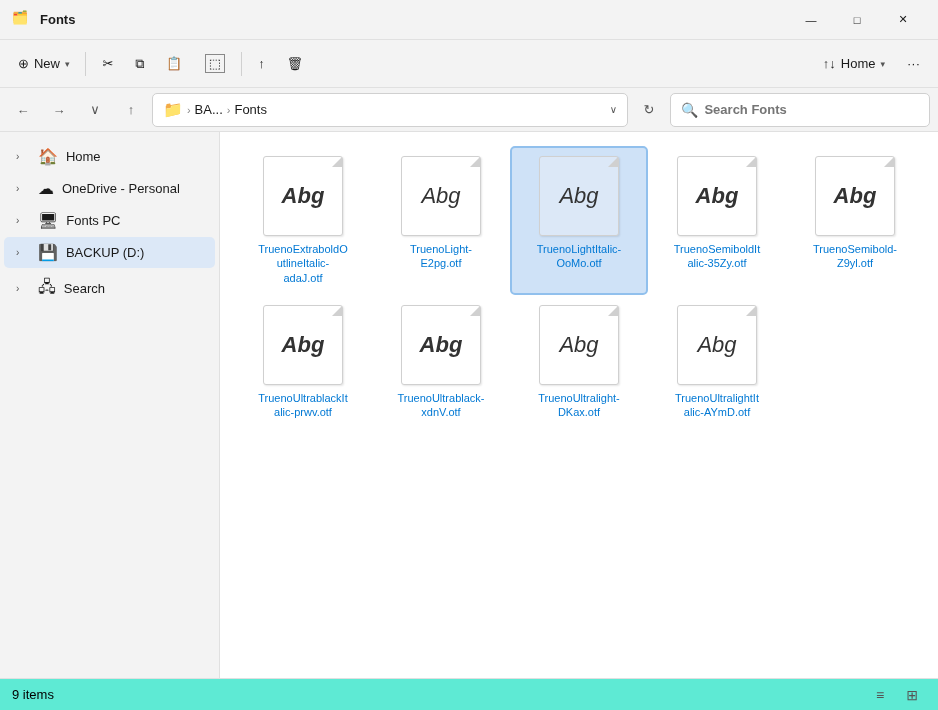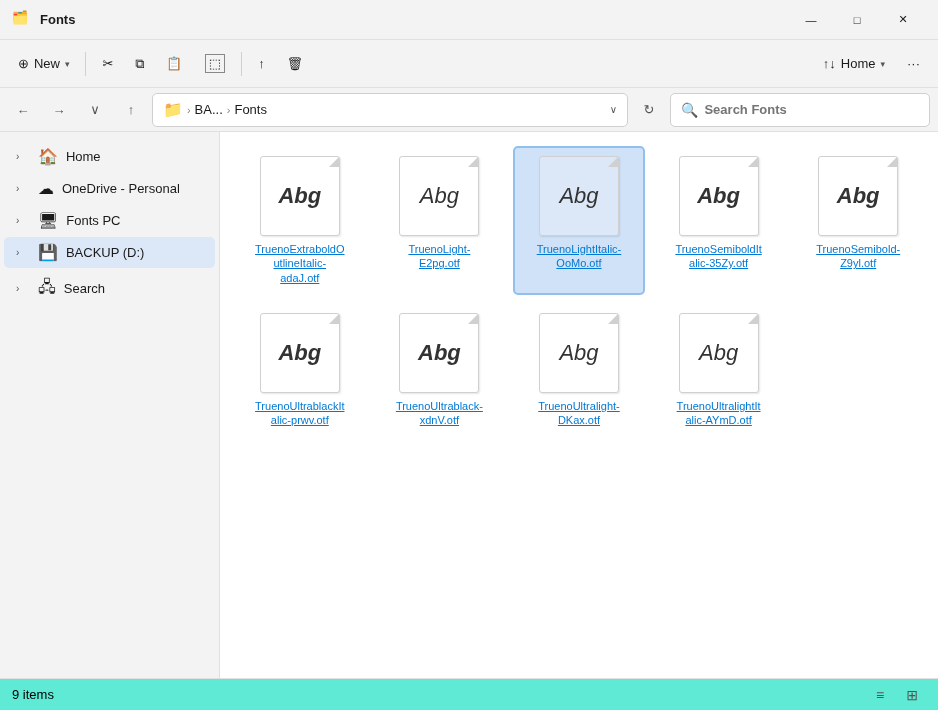--- a/index.html
+++ b/index.html
@@ -82,21 +82,20 @@
     .sidebar-item .expand { font-size: 10px; color: #555; width: 14px; }
     .sidebar-icon { font-size: 16px; }
 
     
     .content { flex: 1; background: white; overflow-y: auto; padding: 10px; }
 
     
     .file-grid {
       display: grid;
       grid-template-columns: repeat(5, 1fr);
-      gap: 8px;
       padding: 4px;
     }
     .file-item {
       display: flex; flex-direction: column; align-items: center;
       padding: 8px 4px; border-radius: 5px; cursor: pointer;
       border: 2px solid transparent;
     }
     .file-item.selected { background: #cfe2f7; border-color: #91c0ed; }
     .file-preview {
       width: 80px; height: 80px; border: 1px solid #d0d0d0;
@@ -115,21 +114,21 @@
     .file-preview.ultralight-style { font-weight: 200; }
     .file-preview.ultralightitalic-style { font-weight: 200; font-style: italic; }
     .file-page-corner {
       position: absolute; top: 0; right: 0;
       width: 0; height: 0;
       border-left: 10px solid transparent;
       border-bottom: 10px solid #d0d0d0;
     }
     .file-name {
       font-size: 11px; color: #0078d4; text-align: center; word-break: break-word;
-      max-width: 90px; line-height: 1.3; text-decoration: underline;
+      max-width: 90px; line-height: 1.3;
     }
 
     
     .statusbar {
       display: flex; align-items: center; justify-content: space-between;
       background: #5eead4; height: 32px; padding: 0 12px;
       border-top: 1px solid #e0e0e0;
     }
     .statusbar-right { display: flex; gap: 4px; }
     .statusbar-btn {

